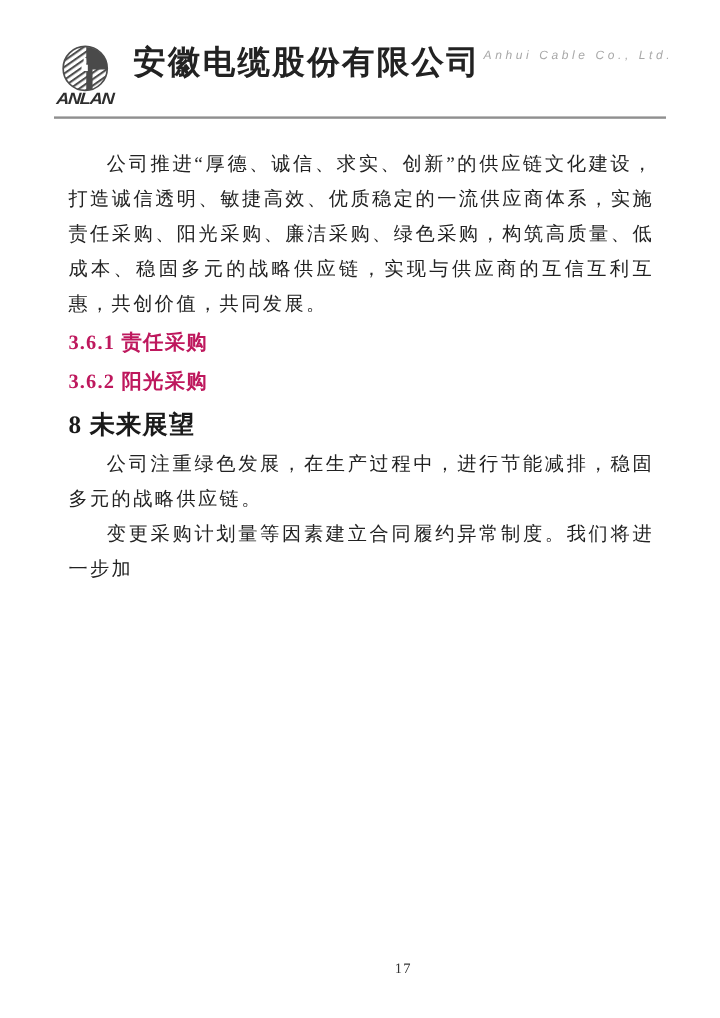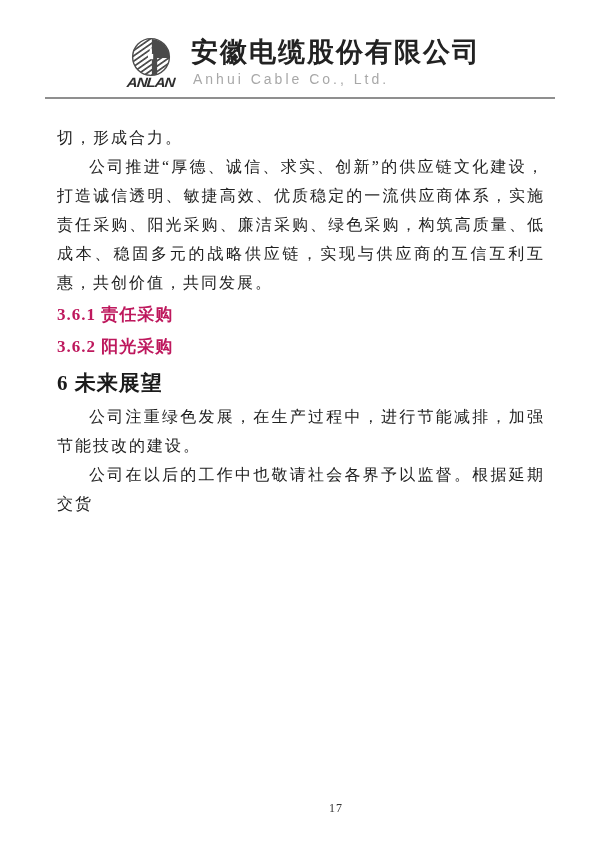--- a/index.html
+++ b/index.html
@@ -42,34 +42,35 @@
     font-style: italic;
     font-size: 15px;
     letter-spacing: -1px;
     color: #2e2e2e;
     transform: scaleY(0.9) skewX(-4deg);
     margin-top: -3px;
     line-height: 1;
   }
   .company-names {
     display: flex;
-    flex-direction: column;
+    flex-direction: row;
     padding-top: 2px;
     justify-content: space-between;
   }
   .company-zh {
     font-size: 27px;
     font-weight: 600;
     letter-spacing: 2px;
     color: #222222;
     line-height: 1.1;
     font-family: "Liberation Serif", "DejaVu Serif", serif;
   }
   .company-en {
-    font-size: 14px;
+    font-size: 10px;
+    font-style: italic;
     letter-spacing: 3px;
     color: #a8a8a8;
     margin-top: 3px;
     padding-left: 2px;
     font-family: "Liberation Sans", "DejaVu Sans", sans-serif;
   }
   .header-rule {
     width: 510px;
     height: 0;
     border-top: 2px solid #8f8f8f;
@@ -148,29 +149,28 @@
     </div>
     <div class="company-names">
       <div class="company-zh">安徽电缆股份有限公司</div>
       <div class="company-en">Anhui Cable Co., Ltd.</div>
     </div>
   </div>
 
   <div class="header-rule"></div>
 
   <div class="main">
-    <p class="body-text no-indent">切，形成合力。</p>
     <p class="body-text">公司推进“厚德、诚信、求实、创新”的供应链文化建设，打造诚信透明、敏捷高效、优质稳定的一流供应商体系，实施责任采购、阳光采购、廉洁采购、绿色采购，构筑高质量、低成本、稳固多元的战略供应链，实现与供应商的互信互利互惠，共创价值，共同发展。</p>
 
     <h3 class="heading-3">3.6.1 责任采购</h3>
 
     <h3 class="heading-3">3.6.2 阳光采购</h3>
 
-    <h2 class="heading-2">6 未来展望</h2>
-    <p class="body-text">公司注重绿色发展，在生产过程中，进行节能减排，加强节能技改的建设。</p>
-    <p class="body-text">公司在以后的工作中也敬请社会各界予以监督。根据延期交货</p>
+    <h2 class="heading-2">8 未来展望</h2>
+    <p class="body-text">公司注重绿色发展，在生产过程中，进行节能减排，稳固多元的战略供应链。</p>
+    <p class="body-text">变更采购计划量等因素建立合同履约异常制度。我们将进一步加</p>
   </div>
 
   <div class="footer">
     <span class="page-number">17</span>
   </div>
 
 </div>
 
 </body></html>

